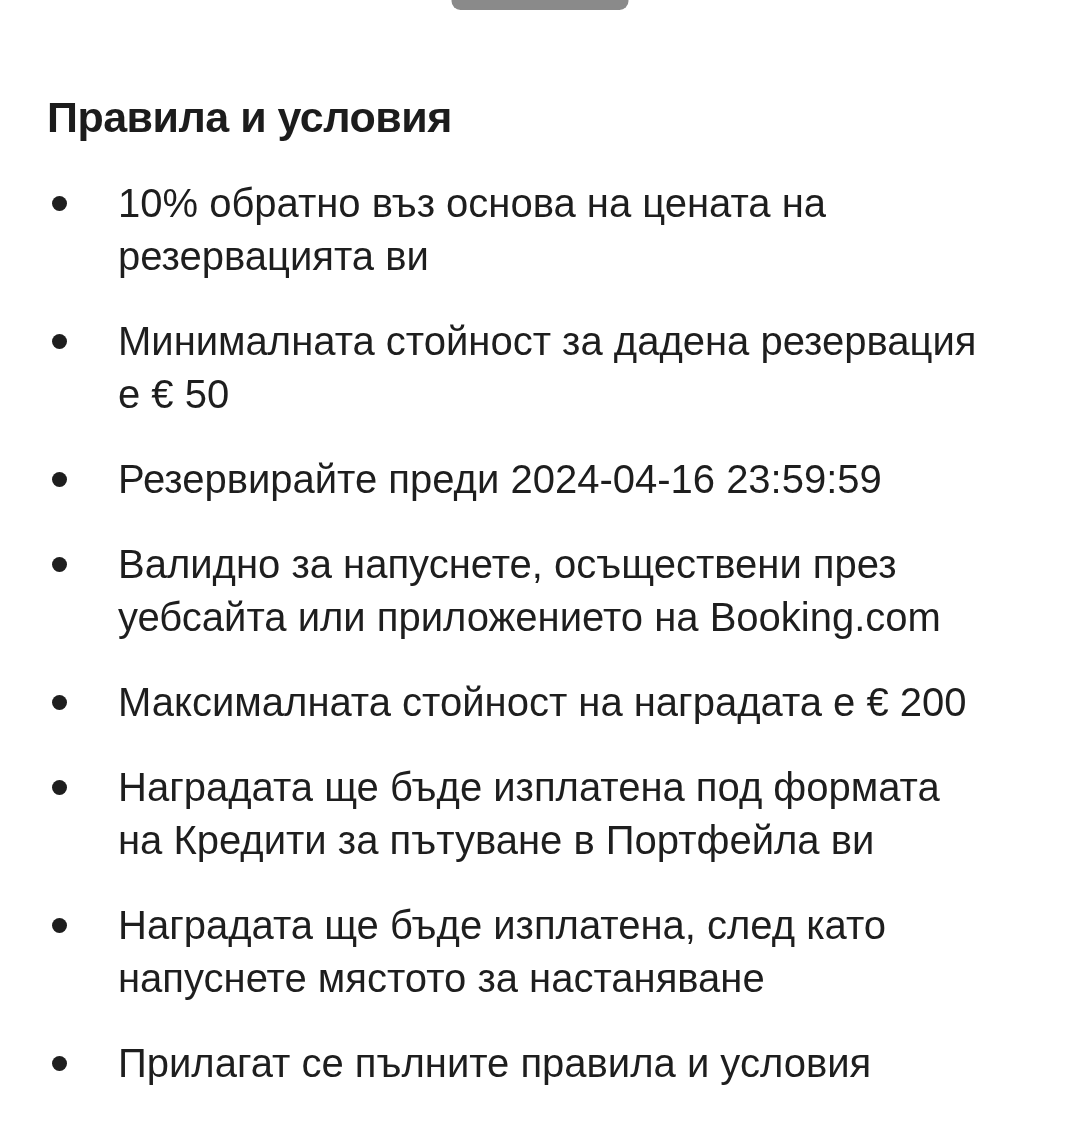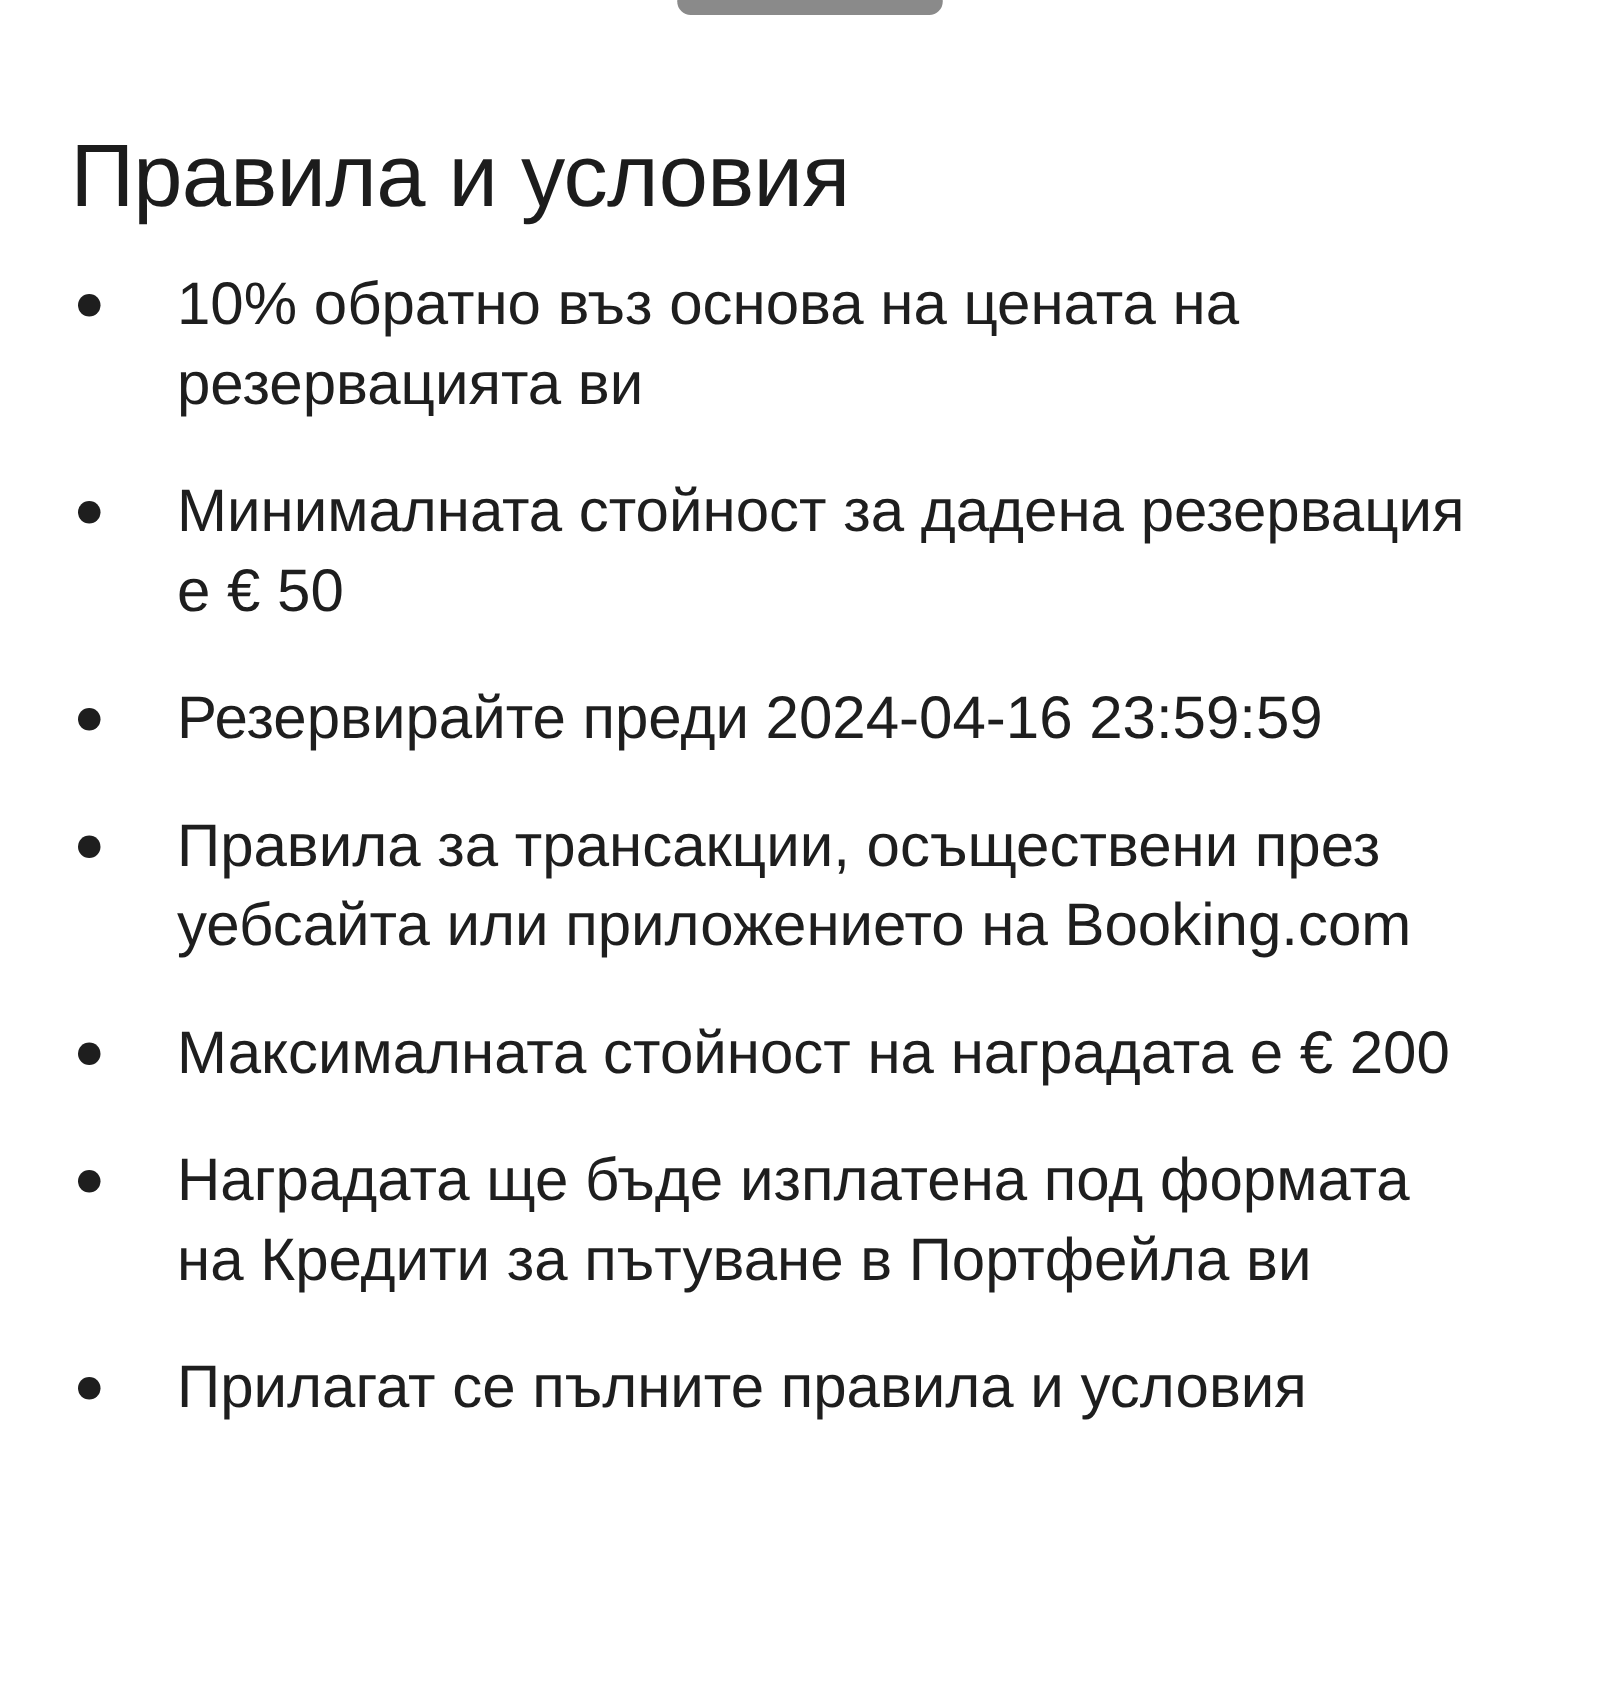--- a/index.html
+++ b/index.html
@@ -23,23 +23,23 @@
     width: 177px;
     height: 18px;
     border-radius: 9px;
     background: #8a8a8a;
   }
   .content {
     padding: 88px 47px 0 47px;
   }
   h1.title {
     margin: 0;
-    font-size: 59px;
+    font-size: 43px;
     line-height: 58px;
-    font-weight: 400;
+    font-weight: 700;
     color: #1c1c1c;
     letter-spacing: -0.5px;
   }
   ul.terms-list {
     list-style: none;
     margin: 31px 0 0 0;
     padding: 0 40px 0 3px;
   }
   ul.terms-list li {
     position: relative;
@@ -64,19 +64,20 @@
 <body>
 
 <div class="sheet">
   <div class="drag-handle"></div>
   <div class="content">
     <h1 class="title">Правила и условия</h1>
     <ul class="terms-list">
         <li><span class="bullet-dot"></span><span>10% обратно въз основа на цената на резервацията ви</span></li>
         <li><span class="bullet-dot"></span><span>Минималната стойност за дадена резервация е € 50</span></li>
         <li><span class="bullet-dot"></span><span>Резервирайте преди 2024-04-16 23:59:59</span></li>
-        <li><span class="bullet-dot"></span><span>Правила за трансакции, осъществени през уебсайта или приложението на Booking.com</span></li>
+        <li><span class="bullet-dot"></span><span>Валидно за напуснете, осъществени през уебсайта или приложението на Booking.com</span></li>
         <li><span class="bullet-dot"></span><span>Максималната стойност на наградата е € 200</span></li>
         <li><span class="bullet-dot"></span><span>Наградата ще бъде изплатена под формата на Кредити за пътуване в Портфейла ви</span></li>
+        <li><span class="bullet-dot"></span><span>Наградата ще бъде изплатена, след като напуснете мястото за настаняване</span></li>
         <li><span class="bullet-dot"></span><span>Прилагат се пълните правила и условия</span></li>
       </ul>
   </div>
 </div>
 
 </body></html>

